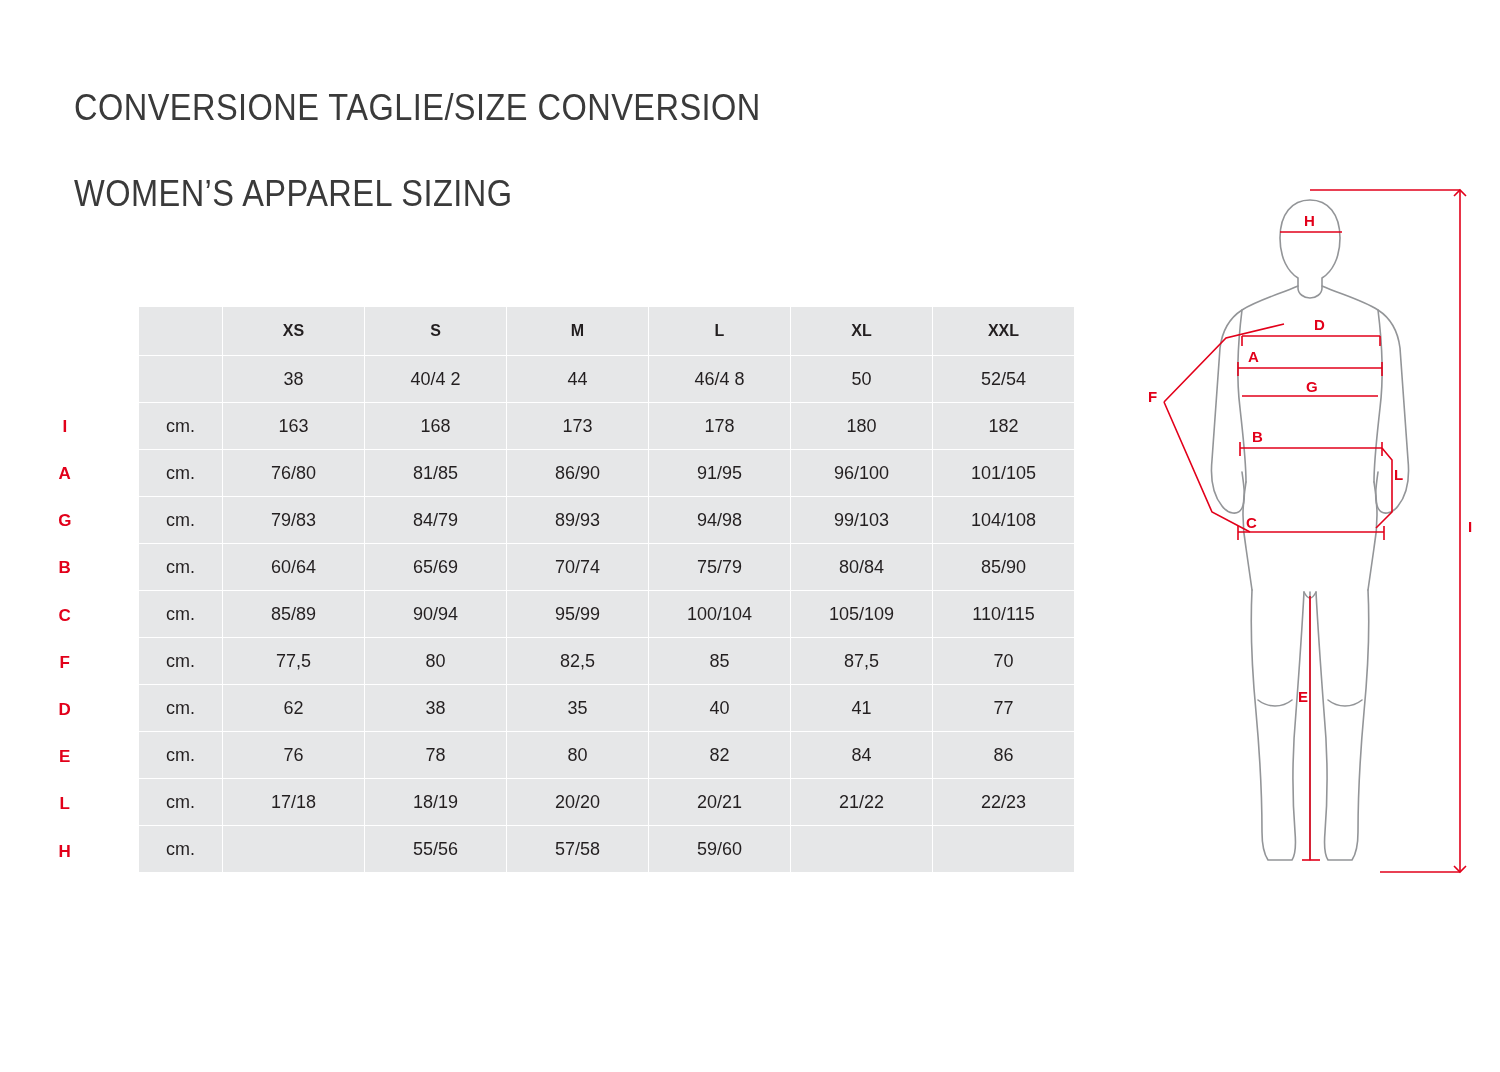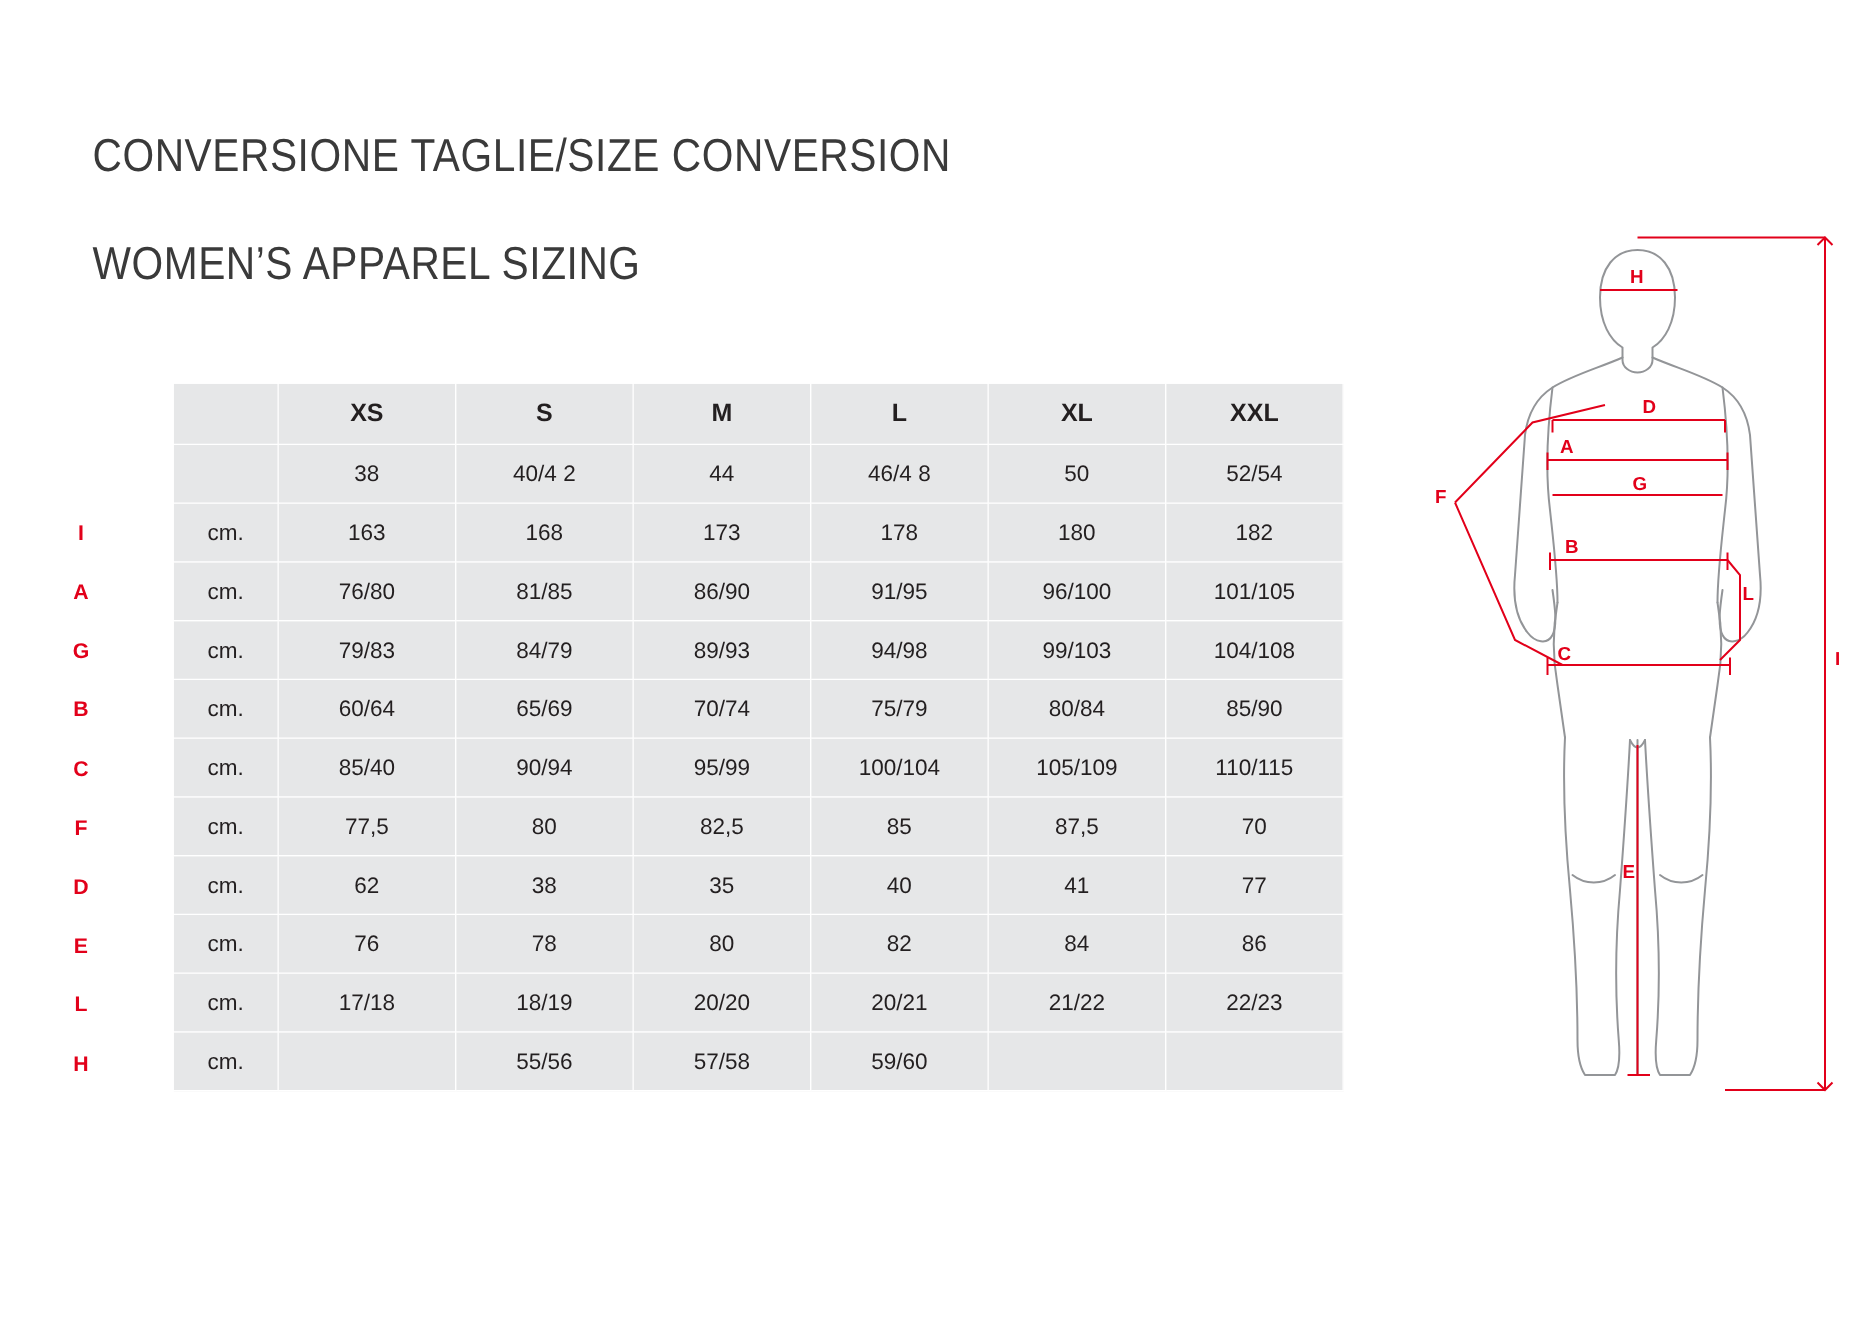--- a/index.html
+++ b/index.html
@@ -13,21 +13,21 @@
     position: relative;
     font-family: "Liberation Sans", sans-serif;
     color: #231f20;
     overflow: hidden;
   }
 
   
   .title-block {
     position: absolute;
     left: 74px;
-    top: 103px;
+    top: 86px;
   }
   .title-main, .title-sub {
     font-family: "Liberation Sans Narrow", "Liberation Sans", sans-serif;
     font-weight: 400;
     letter-spacing: 0.5px;
     color: #3a3a3a;
     white-space: nowrap;
     transform: scaleX(0.88);
     transform-origin: left center;
   }
@@ -57,21 +57,21 @@
     vertical-align: middle;
     font-size: 18px;
     font-weight: 400;
     color: #231f20;
     background: #e6e7e8;
     height: 46px;
     padding: 0;
   }
   table.size-table th {
     font-weight: bold;
-    font-size: 20px;
+    font-size: 16px;
     height: 48px;
   }
   col.c-label { width: 84px; }
   col.c-size  { width: 142px; }
 
   .row-letter {
     position: absolute;
     left: 0;
     width: 130px;
     text-align: center;
@@ -162,21 +162,21 @@
         <td>cm.</td>
         <td>60/64</td>
         <td>65/69</td>
         <td>70/74</td>
         <td>75/79</td>
         <td>80/84</td>
         <td>85/90</td>
       </tr>
       <tr>
         <td>cm.</td>
-        <td>85/40</td>
+        <td>85/89</td>
         <td>90/94</td>
         <td>95/99</td>
         <td>100/104</td>
         <td>105/109</td>
         <td>110/115</td>
       </tr>
       <tr>
         <td>cm.</td>
         <td>77,5</td>
         <td>80</td>

